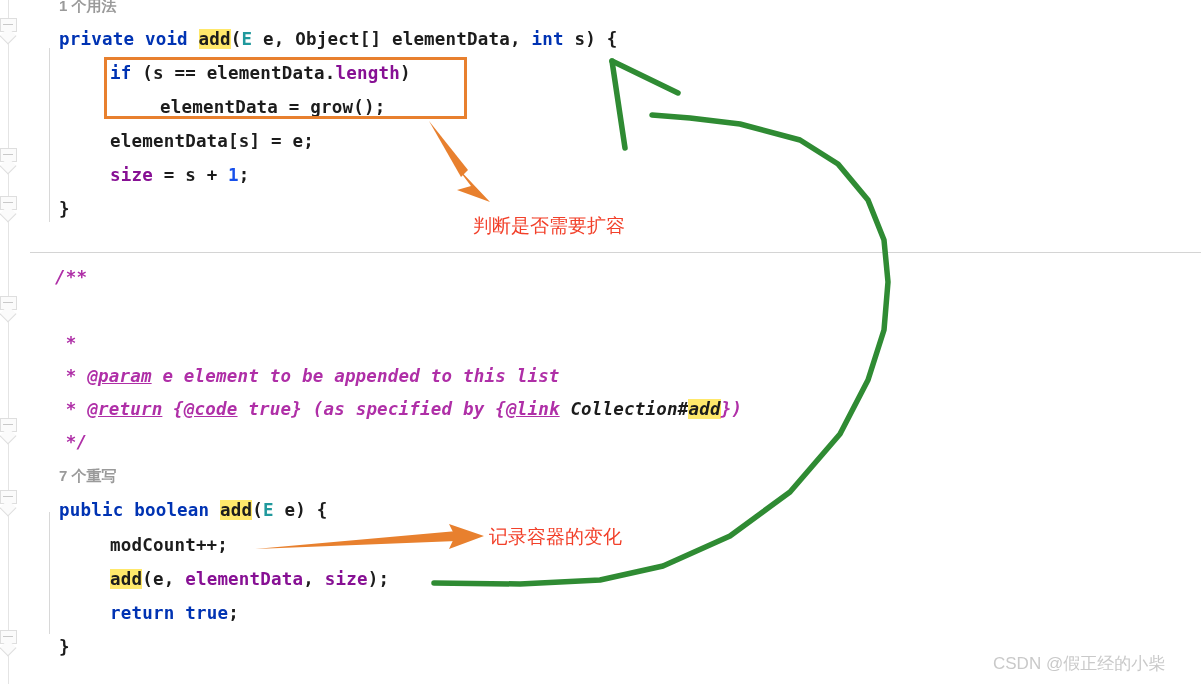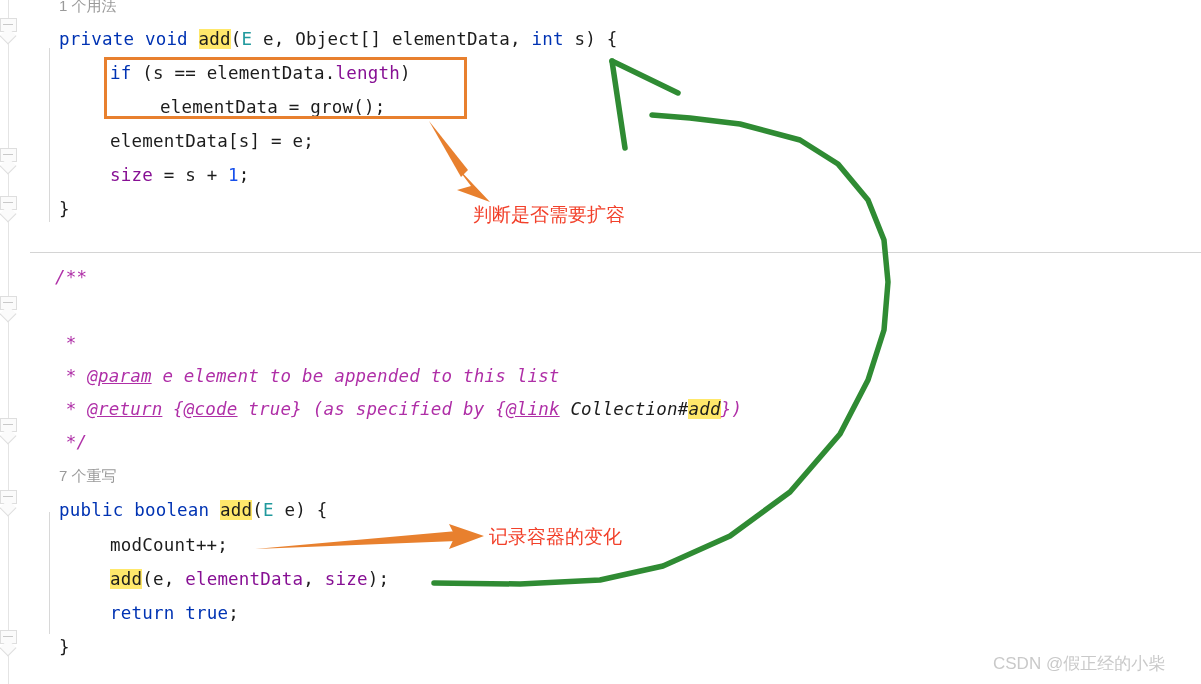--- a/index.html
+++ b/index.html
@@ -58,21 +58,21 @@
     position: absolute;
     left: 3px; top: 6px;
     width: 10px; height: 1px;
     background: #c9c9c9;
   }
 
   
   .code-surface {
     position: absolute;
     left: 30px; top: 0;
-    width: 1171px; height: 492px;
+    width: 1171px; height: 492px; font-weight: bold;
   }
   .block-separator {
     position: absolute;
     left: 0;
     height: 1px;
     background: #d4d4d4;
   }
   .indent-guide {
     position: absolute;
     width: 1px;
@@ -244,20 +244,20 @@
 
       <g fill="none" stroke="#2f8b33" stroke-width="5.5" stroke-linecap="round" stroke-linejoin="round">
         <path d="M434,583 L520,584 L600,580 L663,566 L730,536 L790,492
                  L840,434 L868,380 L884,330 L888,282 L884,240 L868,200
                  L838,164 L800,140 L740,124 L690,118 L652,115"></path>
         <path d="M612,61 L625,148"></path>
         <path d="M612,61 L678,93"></path>
       </g>
     </svg>
 
-    <div class="ann-text" style="left:473px; top:203px;">判断是否需要扩容</div>
+    <div class="ann-text" style="left:473px; top:214px;">判断是否需要扩容</div>
 
     <div class="ann-text" style="left:489px; top:525px;">记录容器的变化</div>
 
     <div class="watermark" style="left:993px; top:653px;">CSDN @假正经的小柴</div>
   </div>
 
 </div>
 
 </body></html>

